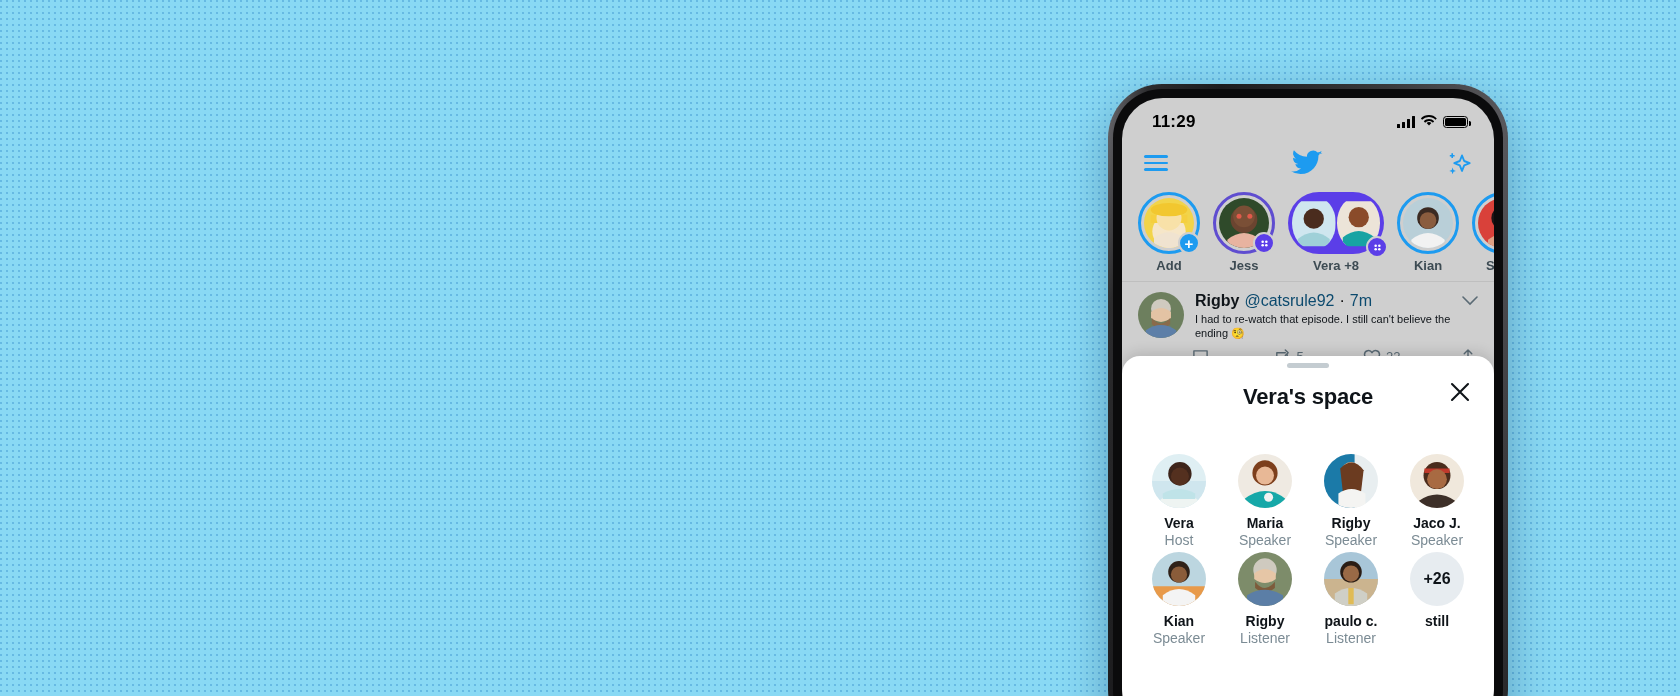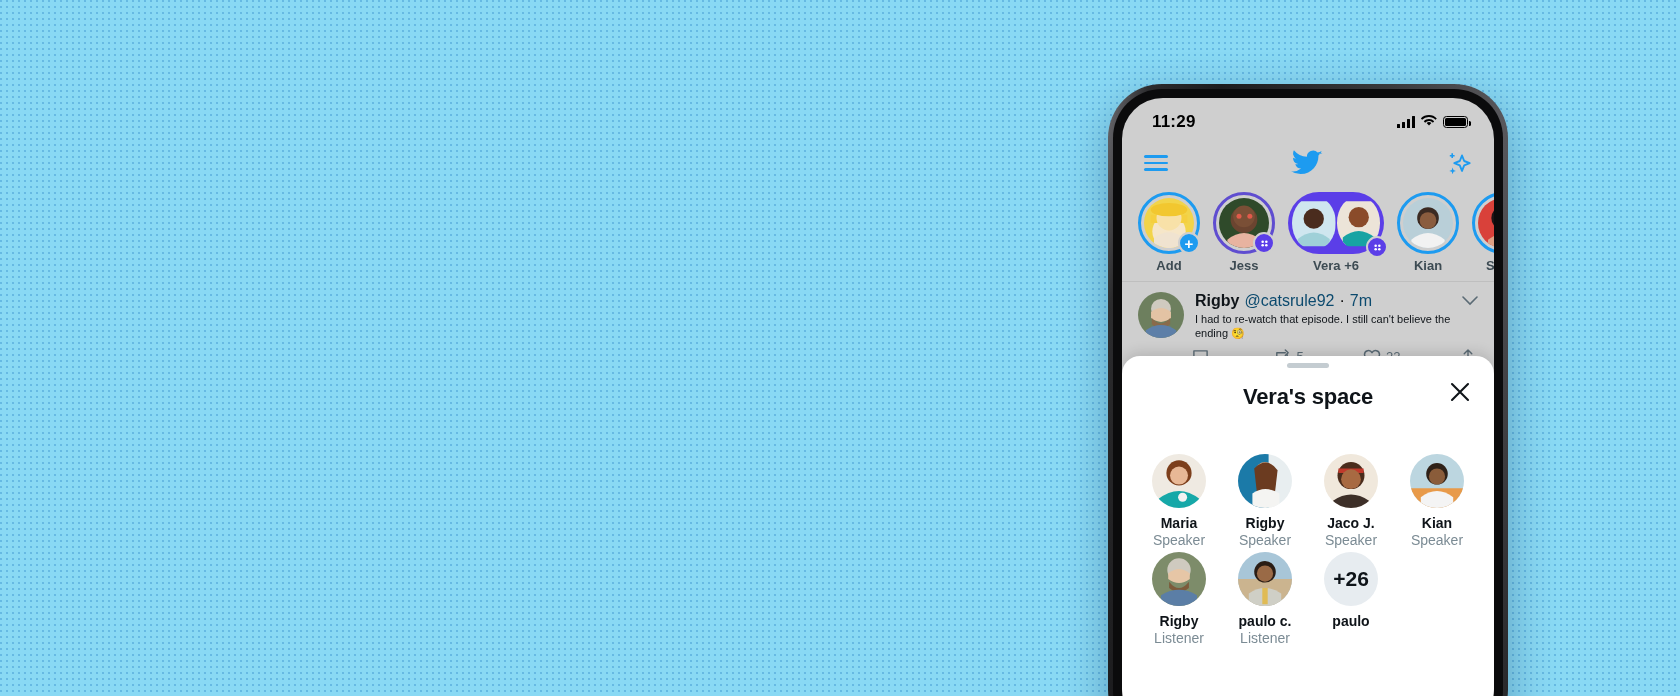--- a/index.html
+++ b/index.html
@@ -182,21 +182,21 @@
     row-gap: 4px;
     padding-top: 38px;
   }
   .pt { text-align: center; }
   .pt-av {
     width: 54px; height: 54px; border-radius: 50%; overflow:hidden;
     margin: 0 auto 7px;
   }
   .pt-av.count {
     background:#e7ecf0; display:flex; align-items:center; justify-content:center;
-    font-size: 21px; font-weight: 700; color:#0f1419;
+    font-size: 16px; font-weight: 700; color:#0f1419;
   }
   .pt-name { font-size: 14px; font-weight: 700; color:#0f1419; }
   .pt-role { font-size: 14px; color:#7b8b94; margin-top:1px; }
 </style>
 </head>
 <body>
 
 <div id="bg">
   <div id="bg-dots"></div>
 
@@ -387,21 +387,21 @@
             <svg width="11" height="11" viewBox="0 0 12 12">
                   <g fill="#fff">
               <circle cx="4" cy="4" r="1.4"></circle>
                     <circle cx="8" cy="4" r="1.4"></circle>
               <circle cx="4" cy="8" r="1.4"></circle>
                     <circle cx="8" cy="8" r="1.4"></circle>
                   </g>
                 </svg>
           </span>
         </div>
-        <div class="fleet-label">Vera +6</div>
+        <div class="fleet-label">Vera +8</div>
       </div>
 
       <div class="fleet">
         <div class="ring blue">
           <span class="av">
             <svg viewBox="0 0 60 60">
                   <rect width="60" height="60" fill="#b9cfd8"></rect>
               <circle cx="30" cy="24" r="13" fill="#3b2a22"></circle>
               <circle cx="30" cy="27" r="10" fill="#8a5c3e"></circle>
               <path d="M10 50q20-16 40 0v12H10z" fill="#f2f2f2"></path>
@@ -484,20 +484,34 @@
         <div id="sheet-title">Vera's space</div>
         <div id="sheet-close">
           <svg width="28" height="28" viewBox="0 0 28 28">
                 <path d="M6 6l16 16M22 6L6 22" stroke="#0f1419" stroke-width="2.1" stroke-linecap="round"></path>
               </svg>
         </div>
       </div>
 
       <div id="participants">
 
+        <div class="pt">
+          <div class="pt-av">
+            <svg viewBox="0 0 60 60">
+                  <rect width="60" height="60" fill="#dfeff3"></rect>
+              <path d="M0 30h60v30H0z" fill="#cfe6ee"></path>
+              <circle cx="31" cy="22" r="13" fill="#3d241a"></circle>
+              <circle cx="31" cy="25" r="10" fill="#54301f"></circle>
+              <path d="M8 52q22-20 44 0v10H8z" fill="#eef4f2"></path>
+              <path d="M12 44q18-10 36 0v6H12z" fill="#bfe3e8"></path>
+            </svg>
+          </div>
+          <div class="pt-name">Vera</div>
+          <div class="pt-role">Host</div>
+        </div>
 
         <div class="pt">
           <div class="pt-av">
             <svg viewBox="0 0 60 60">
                   <rect width="60" height="60" fill="#efeae2"></rect>
               <circle cx="30" cy="21" r="14" fill="#7d3f1c"></circle>
               <circle cx="30" cy="24" r="10" fill="#e8b896"></circle>
               <path d="M7 50q23-18 46 0v12H7z" fill="#16a8a8"></path>
               <circle cx="34" cy="48" r="5" fill="#f2f2f2"></circle>
             </svg>
@@ -572,21 +586,21 @@
               <path d="M12 46q18-12 36 0v16H12z" fill="#cfcfc6"></path>
               <path d="M27 40h6v18h-6z" fill="#e0bb55"></path>
             </svg>
           </div>
           <div class="pt-name">paulo c.</div>
           <div class="pt-role">Listener</div>
         </div>
 
         <div class="pt">
           <div class="pt-av count">+26</div>
-          <div class="pt-name">paulo</div>
+          <div class="pt-name">still</div>
           <div class="pt-role"></div>
         </div>
 
       </div>
     </div>
 
   </div>
  </div>
 </div>
 

